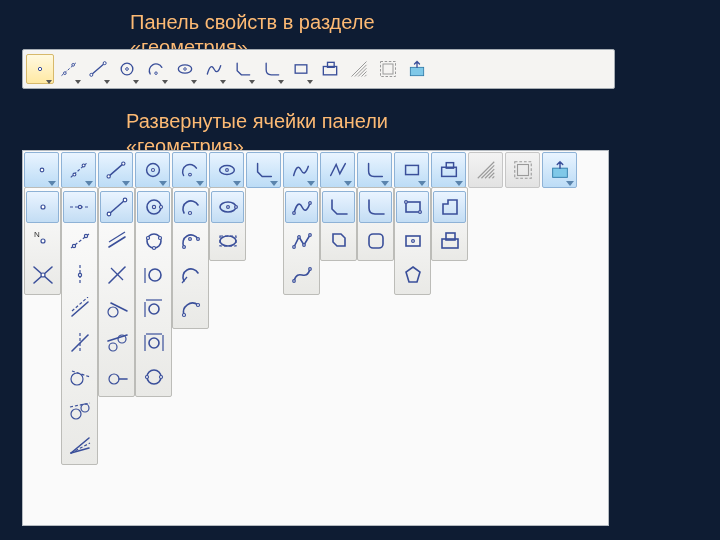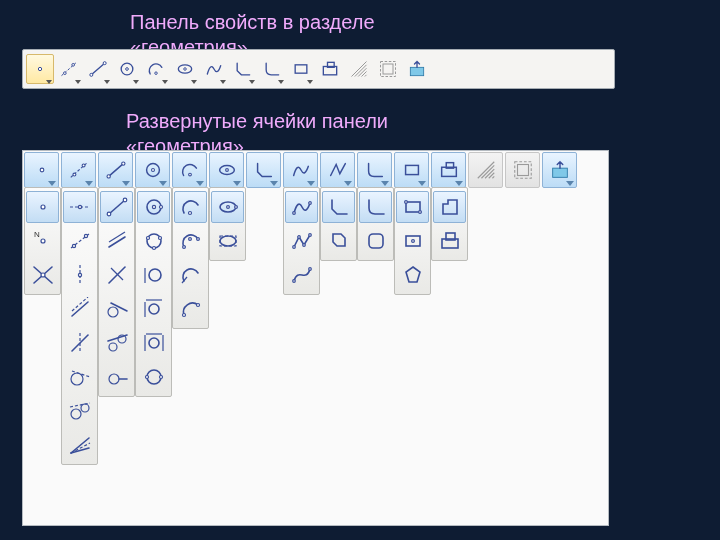--- a/index.html
+++ b/index.html
@@ -1,16 +1,16 @@
 <!DOCTYPE html>
 <html><head>
 <meta charset="utf-8">
 <style>
   html,body{margin:0;padding:0;width:720px;height:540px;background:#0e1c33;font-family:Arial,Helvetica,sans-serif;overflow:hidden}
-  .cap{position:absolute;font-size:20px;color:#f0abfc;line-height:1.25}
+  .cap{position:absolute;font-size:20px;color:#fdba74;line-height:1.25}
   .cap1{left:130px;top:10px;width:300px}
   .cap2{left:126px;top:109px;width:330px}
 
   
   .main-bar{position:absolute;left:22px;top:49px;width:585px;height:38px;background:#f5f4f2;border:1px solid #a5acb3;border-radius:2px;box-shadow:inset 0 0 1px #fff;display:flex;align-items:center;padding:0 3px;gap:1px}
   .main-bar .mbtn{width:26px;height:28px;display:flex;align-items:center;justify-content:center;border:1px solid transparent;border-radius:2px;position:relative}
   .main-bar .mbtn.sel{background:linear-gradient(#fff9e0,#ffe9a3);border-color:#d7b96b}
   .main-bar .mbtn svg{width:20px;height:20px}
   .main-bar .carr{width:0;height:0;border-left:3px solid transparent;border-right:3px solid transparent;border-top:4px solid #555;position:absolute;bottom:-1px;right:1px}
 

